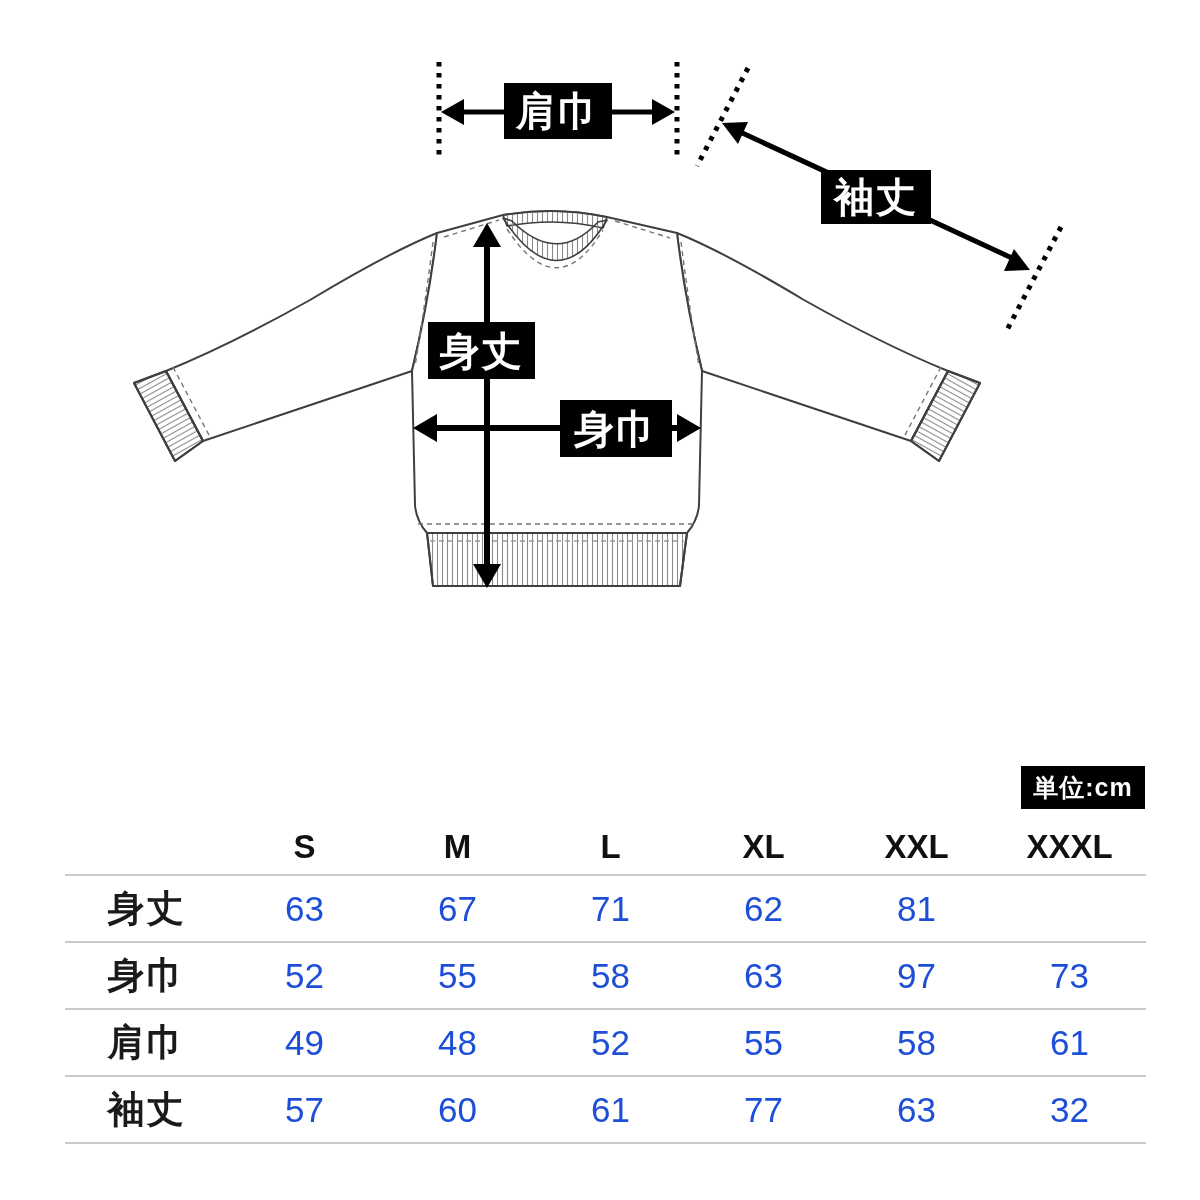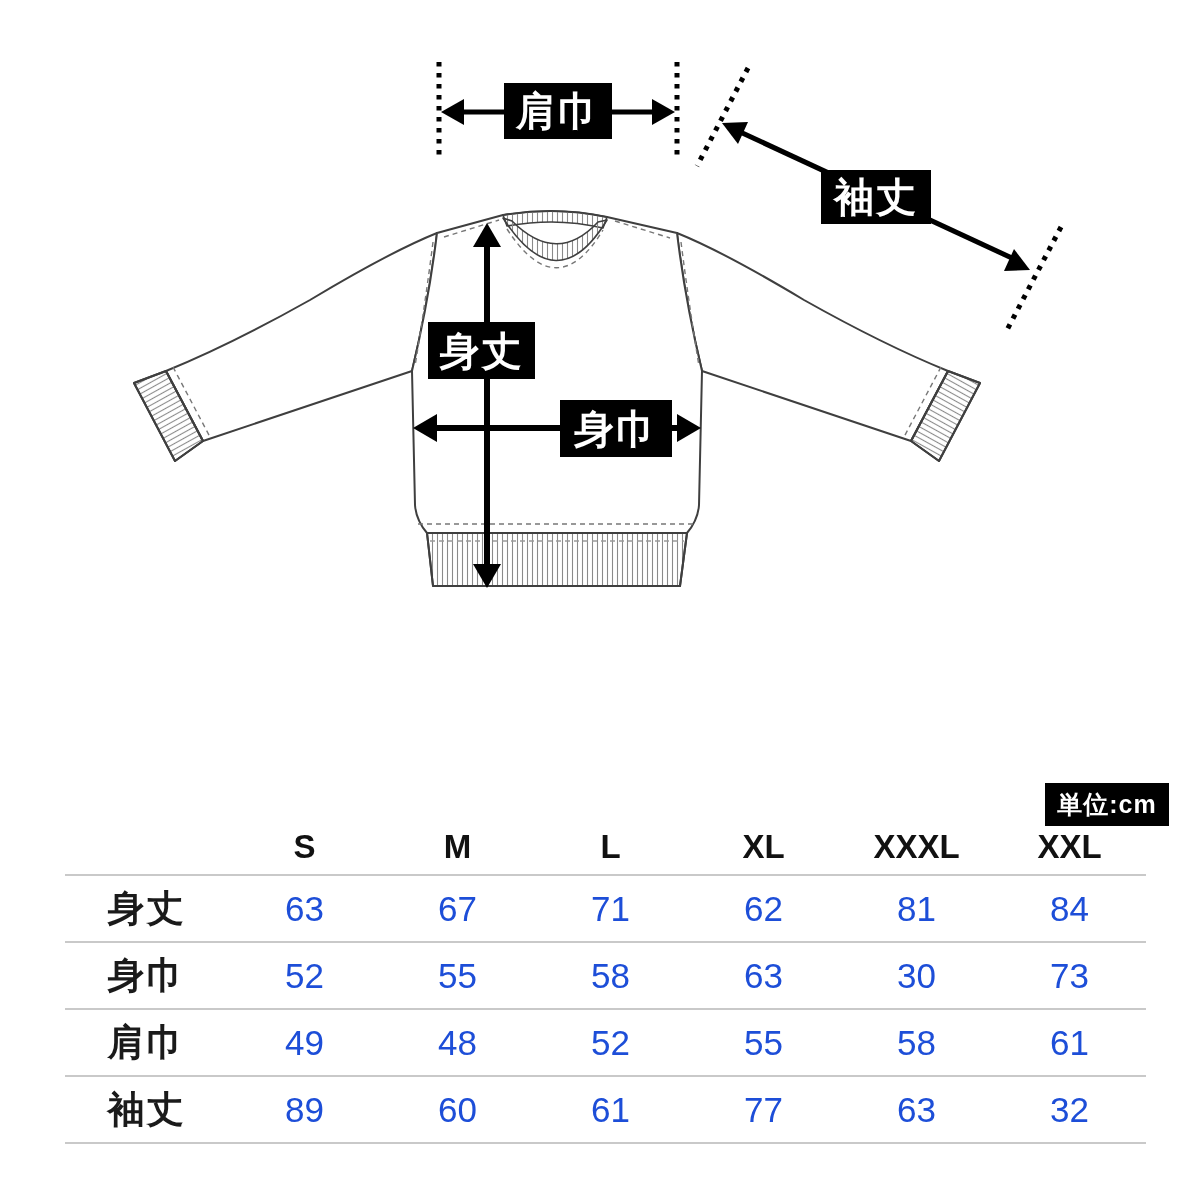--- a/index.html
+++ b/index.html
@@ -9,23 +9,23 @@
   svg.art{position:absolute;left:0;top:0;}
 
   .measure-label{position:absolute;background:#000;color:#fff;display:flex;
     align-items:center;justify-content:center;font-weight:700;font-size:40px;
     letter-spacing:2px;line-height:1;}
   #lbl-shoulder{left:504px;top:83px;width:108px;height:56px;}
   #lbl-sleeve{left:821px;top:170px;width:110px;height:54px;}
   #lbl-bodylen{left:428px;top:322px;width:107px;height:57px;}
   #lbl-bodywid{left:560px;top:400px;width:112px;height:57px;}
 
-  .unit-badge{position:absolute;left:1045px;top:766px;width:124px;height:43px;
+  .unit-badge{position:absolute;left:1021px;top:766px;width:124px;height:43px;
     background:#000;color:#fff;display:flex;align-items:center;justify-content:center;
-    font-weight:700;font-size:25px;letter-spacing:1px;margin-top:17px;}
+    font-weight:700;font-size:25px;letter-spacing:1px;}
 
   .size-table{position:absolute;left:65px;top:820px;width:1081px;}
   .trow{display:flex;align-items:center;height:65px;border-bottom:2px solid #c9c9c9;}
   .trow.thead{height:54px;}
   .tlabel{width:163px;text-align:center;font-weight:700;font-size:37px;letter-spacing:2px;}
   .tcell{width:153px;text-align:center;font-size:35px;color:#1d4ed8;}
   .tcell.th{font-weight:700;font-size:33px;color:#111;}
 </style>
 </head>
 <body>
@@ -113,57 +113,56 @@
 
   <div class="unit-badge">単位:cm</div>
 
   <div class="size-table">
     <div class="trow thead">
       <div class="tlabel"></div>
       <div class="tcell th">S</div>
       <div class="tcell th">M</div>
       <div class="tcell th">L</div>
       <div class="tcell th">XL</div>
+      <div class="tcell th">XXL</div>
       <div class="tcell th">XXXL</div>
-      <div class="tcell th">XXL</div>
     </div>
 
     <div class="trow">
       <div class="tlabel">身丈</div>
       <div class="tcell">63</div>
       <div class="tcell">67</div>
       <div class="tcell">71</div>
       <div class="tcell">62</div>
       <div class="tcell">81</div>
-      <div class="tcell">84</div>
     </div>
 
     <div class="trow">
       <div class="tlabel">身巾</div>
       <div class="tcell">52</div>
       <div class="tcell">55</div>
       <div class="tcell">58</div>
       <div class="tcell">63</div>
-      <div class="tcell">30</div>
+      <div class="tcell">97</div>
       <div class="tcell">73</div>
     </div>
 
     <div class="trow">
       <div class="tlabel">肩巾</div>
       <div class="tcell">49</div>
       <div class="tcell">48</div>
       <div class="tcell">52</div>
       <div class="tcell">55</div>
       <div class="tcell">58</div>
       <div class="tcell">61</div>
     </div>
 
     <div class="trow">
       <div class="tlabel">袖丈</div>
-      <div class="tcell">89</div>
+      <div class="tcell">57</div>
       <div class="tcell">60</div>
       <div class="tcell">61</div>
       <div class="tcell">77</div>
       <div class="tcell">63</div>
       <div class="tcell">32</div>
     </div>
   </div>
 
 </div>
 

